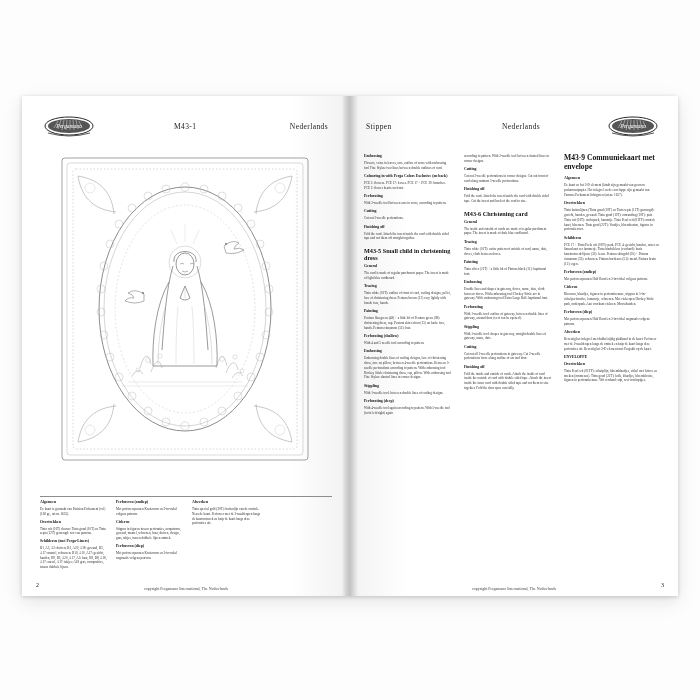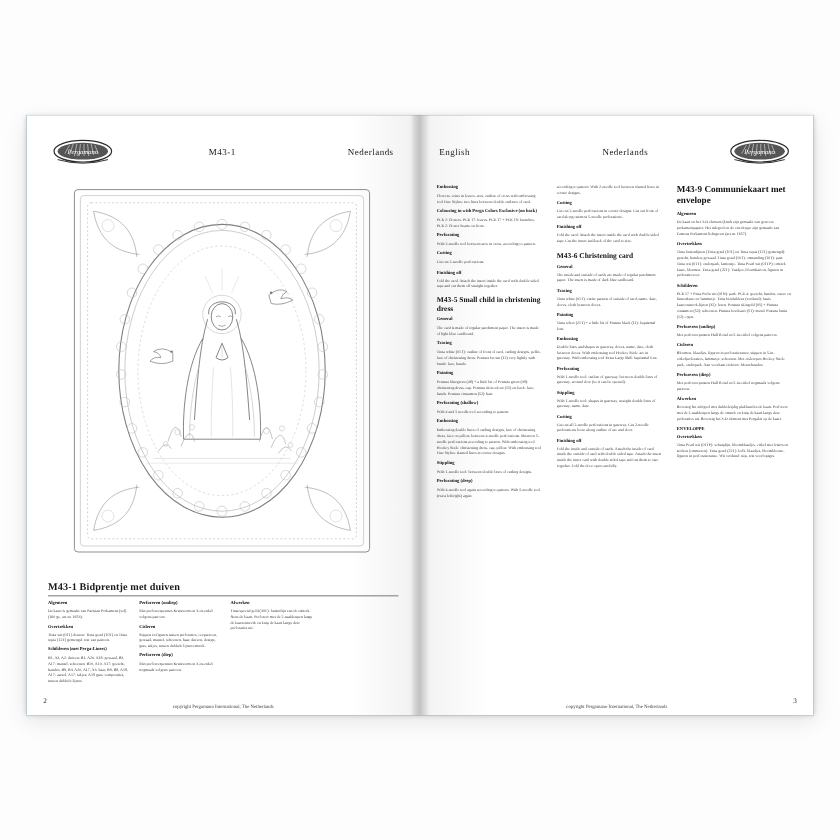--- a/index.html
+++ b/index.html
@@ -230,21 +230,20 @@
           </g>
 
           <g stroke="#cfcfcf" stroke-width="0.4">
             <line x1="129" y1="70" x2="129" y2="88"></line>
             <line x1="115" y1="76" x2="121" y2="90"></line>
             <line x1="143" y1="76" x2="137" y2="90"></line>
           </g>
         </svg>
       </div>
 
-      <div class="lp-title">M43-1 Bidprentje met duiven</div>
       <div class="sep" style="left:18px;top:400px;width:292px;"></div>
 
       <div class="cols4">
         <div class="c4">
           <h4>Algemeen</h4>
           <p>De kaart is gemaakt van Parisian Perkament (vel) (160 gr., art.nr. 1653).</p>
           <h4>Overtrekken</h4>
           <p>Tinta wit (01T) deuren: Tinta goud (10T) en Tinta sepia (12T) gemengd: rest van patroon.</p>
           <h4>Schilderen (met Perga-Liners)</h4>
           <p>B1, A3, A2: duiven; B1, A20, A18: gewaad, B3, A17: mantel, schoenen; B10, A10, A17: gezicht, handen, B9, B3, A20, A17, A3: haar, B9, B8, A18, A17: aarzel, A17: takjes; A18 gras, composities, tussen dubbele lijnen.</p>
@@ -269,21 +268,21 @@
 
       <div class="pgno l">2</div>
       <div class="foot">
         <span class="cp">copyright Pergamano International, The Netherlands</span>
       </div>
     </div>
 
     <div class="page right">
 
       <div class="hdr">
-        <div class="ttl" style="left:16px;top:10px;">English</div>
+        <div class="ttl" style="left:16px;top:10px;">Stippen</div>
         <div class="ttl" style="left:152px;top:10px;">Nederlands</div>
         <div class="logo" style="right:18px;top:2px;">
           <svg width="54" height="26" viewBox="0 0 54 26">
             <ellipse cx="27" cy="12" rx="24" ry="9" fill="none" stroke="#2b2b2b" stroke-width="1"></ellipse>
             <ellipse cx="27" cy="12" rx="21" ry="7" fill="#2b2b2b" opacity="0.80"></ellipse>
             <g stroke="#ffffff" stroke-width="0.5" opacity="0.85">
               <line x1="12" y1="14" x2="16" y2="7"></line>
                 <line x1="16" y1="15" x2="19" y2="6"></line>
               <line x1="20" y1="16" x2="22" y2="6"></line>
                 <line x1="24" y1="16" x2="25" y2="6"></line>

